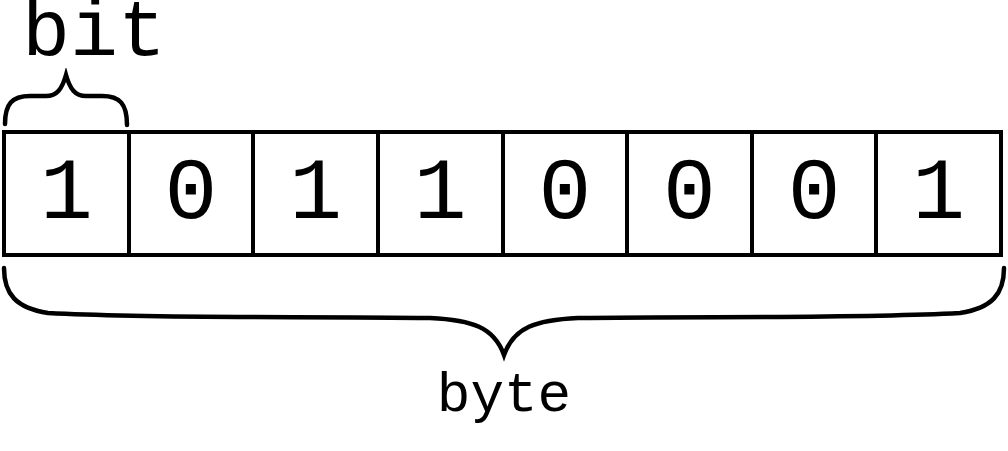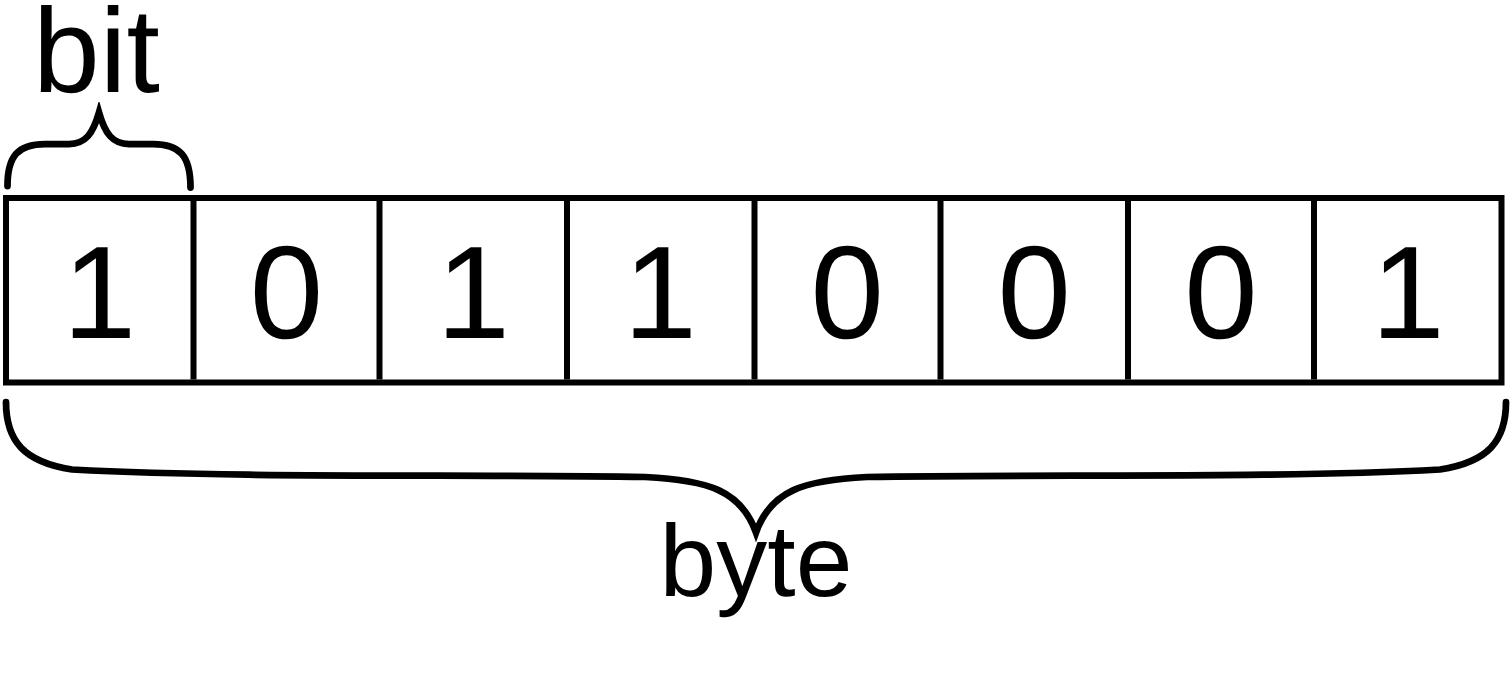--- a/index.html
+++ b/index.html
@@ -5,41 +5,41 @@
   html, body {
     margin: 0;
     padding: 0;
   }
   .stage {
     position: relative;
     width: 1008px;
     height: 451px;
     background: #ffffff;
     overflow: hidden;
-    font-family: Liberation Sans, sans-serif;
+    font-family: Liberation Mono, monospace;
     color: #000000;
     text-align: center;
   }
   .label {
     position: absolute;
     line-height: 1;
     color: #000000;
     white-space: nowrap;
     user-select: none;
   }
   .bit-label {
     left: 22px;
     top: -6px;
     font-size: 80px;
   }
   .byte-label {
     left: 50%;
-    top: 340px;
+    top: 368px;
     transform: translateX(-50%);
-    font-size: 68px;
+    font-size: 56px;
   }
   .brace {
     position: absolute;
   }
   .bit-brace {
     left: 0;
     top: 68px;
     width: 134px;
     height: 60px;
   }

